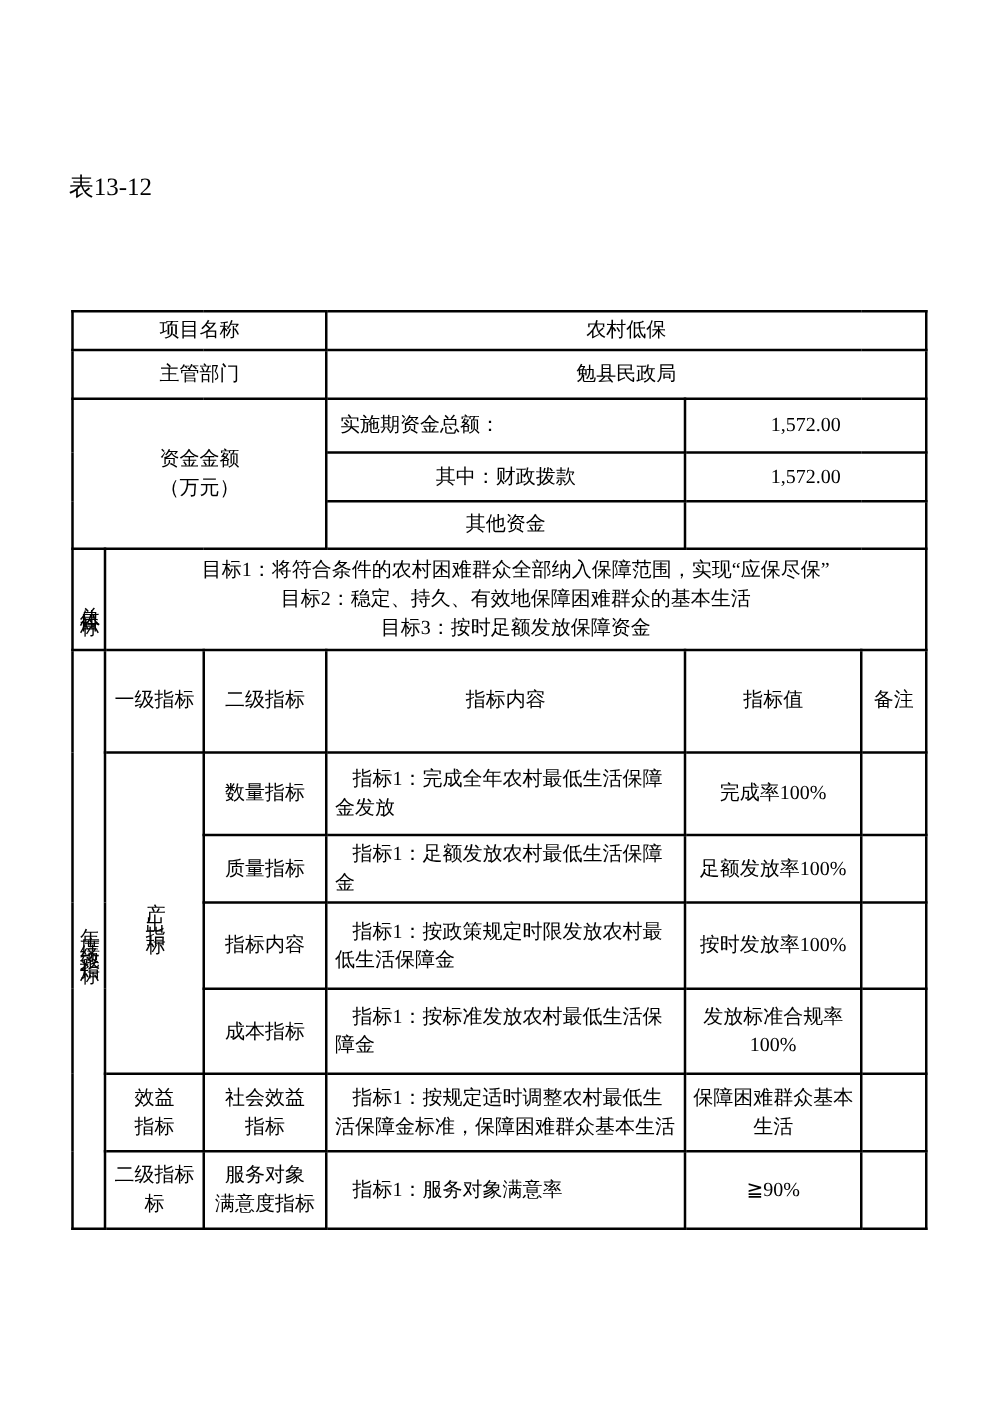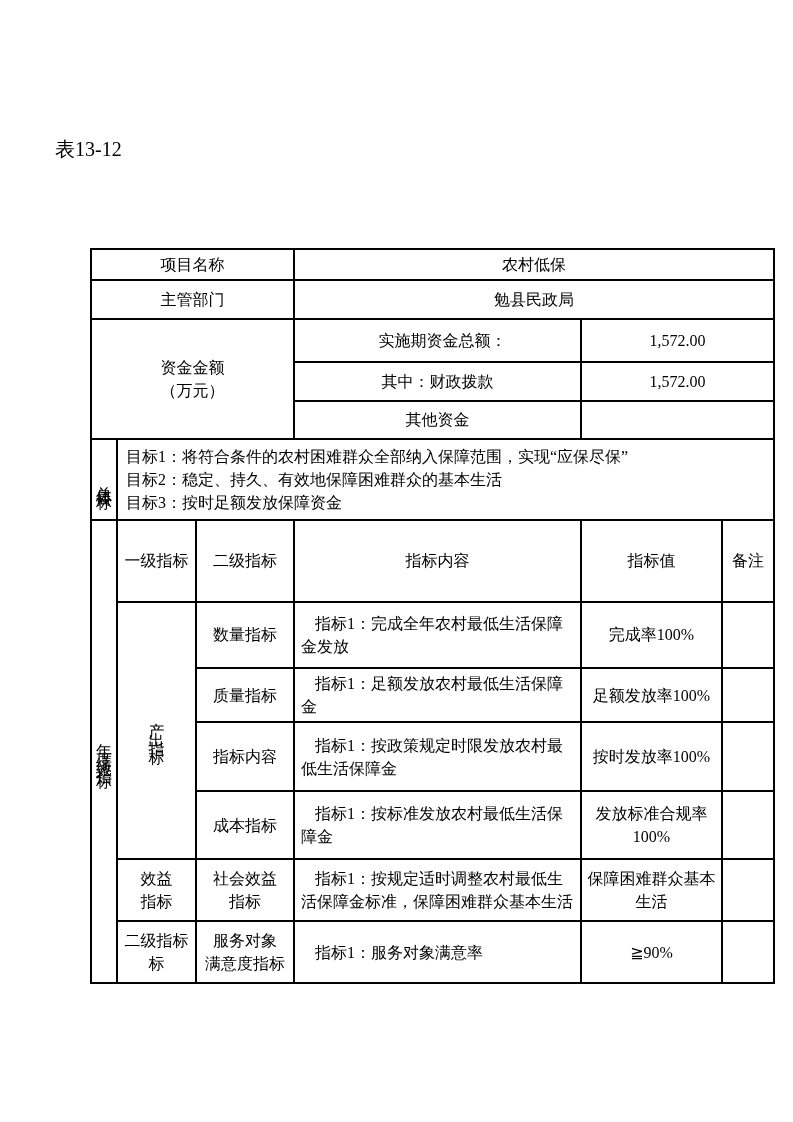--- a/index.html
+++ b/index.html
@@ -31,33 +31,32 @@
     font-weight: bold;
     letter-spacing: 1px;
   }
   table.main {
     position: absolute;
     left: 57px;
     top: 248px;
     width: 683px;
     border-collapse: collapse;
     table-layout: fixed;
-    margin-left: 33px;
   }
   table.main td {
     border: 2px solid #000;
     font-size: 16px;
     line-height: 1.45;
     vertical-align: middle;
     overflow: hidden;
   }
   td.c { text-align: center; padding: 2px 4px; }
-  td.lft { text-align: center; padding: 2px 0 2px 10px; }
+  td.lft { text-align: left; padding: 2px 0 2px 10px; }
   td.content { text-align: left; padding: 3px 6px; text-indent: 14px; line-height: 1.5; }
-  td.goals { text-align: left; padding: 3px 8px; line-height: 1.42; }
+  td.goals { text-align: center; padding: 3px 8px; line-height: 1.42; }
   .pre { white-space: pre-line; }
   td.vcell { text-align: center; vertical-align: middle; padding: 0; }
   .vtext {
     display: inline-block;
     writing-mode: vertical-rl;
     text-orientation: upright;
     line-height: 1;
     font-size: 16px;
   }
   .vt-goal   { letter-spacing: 3px; }

